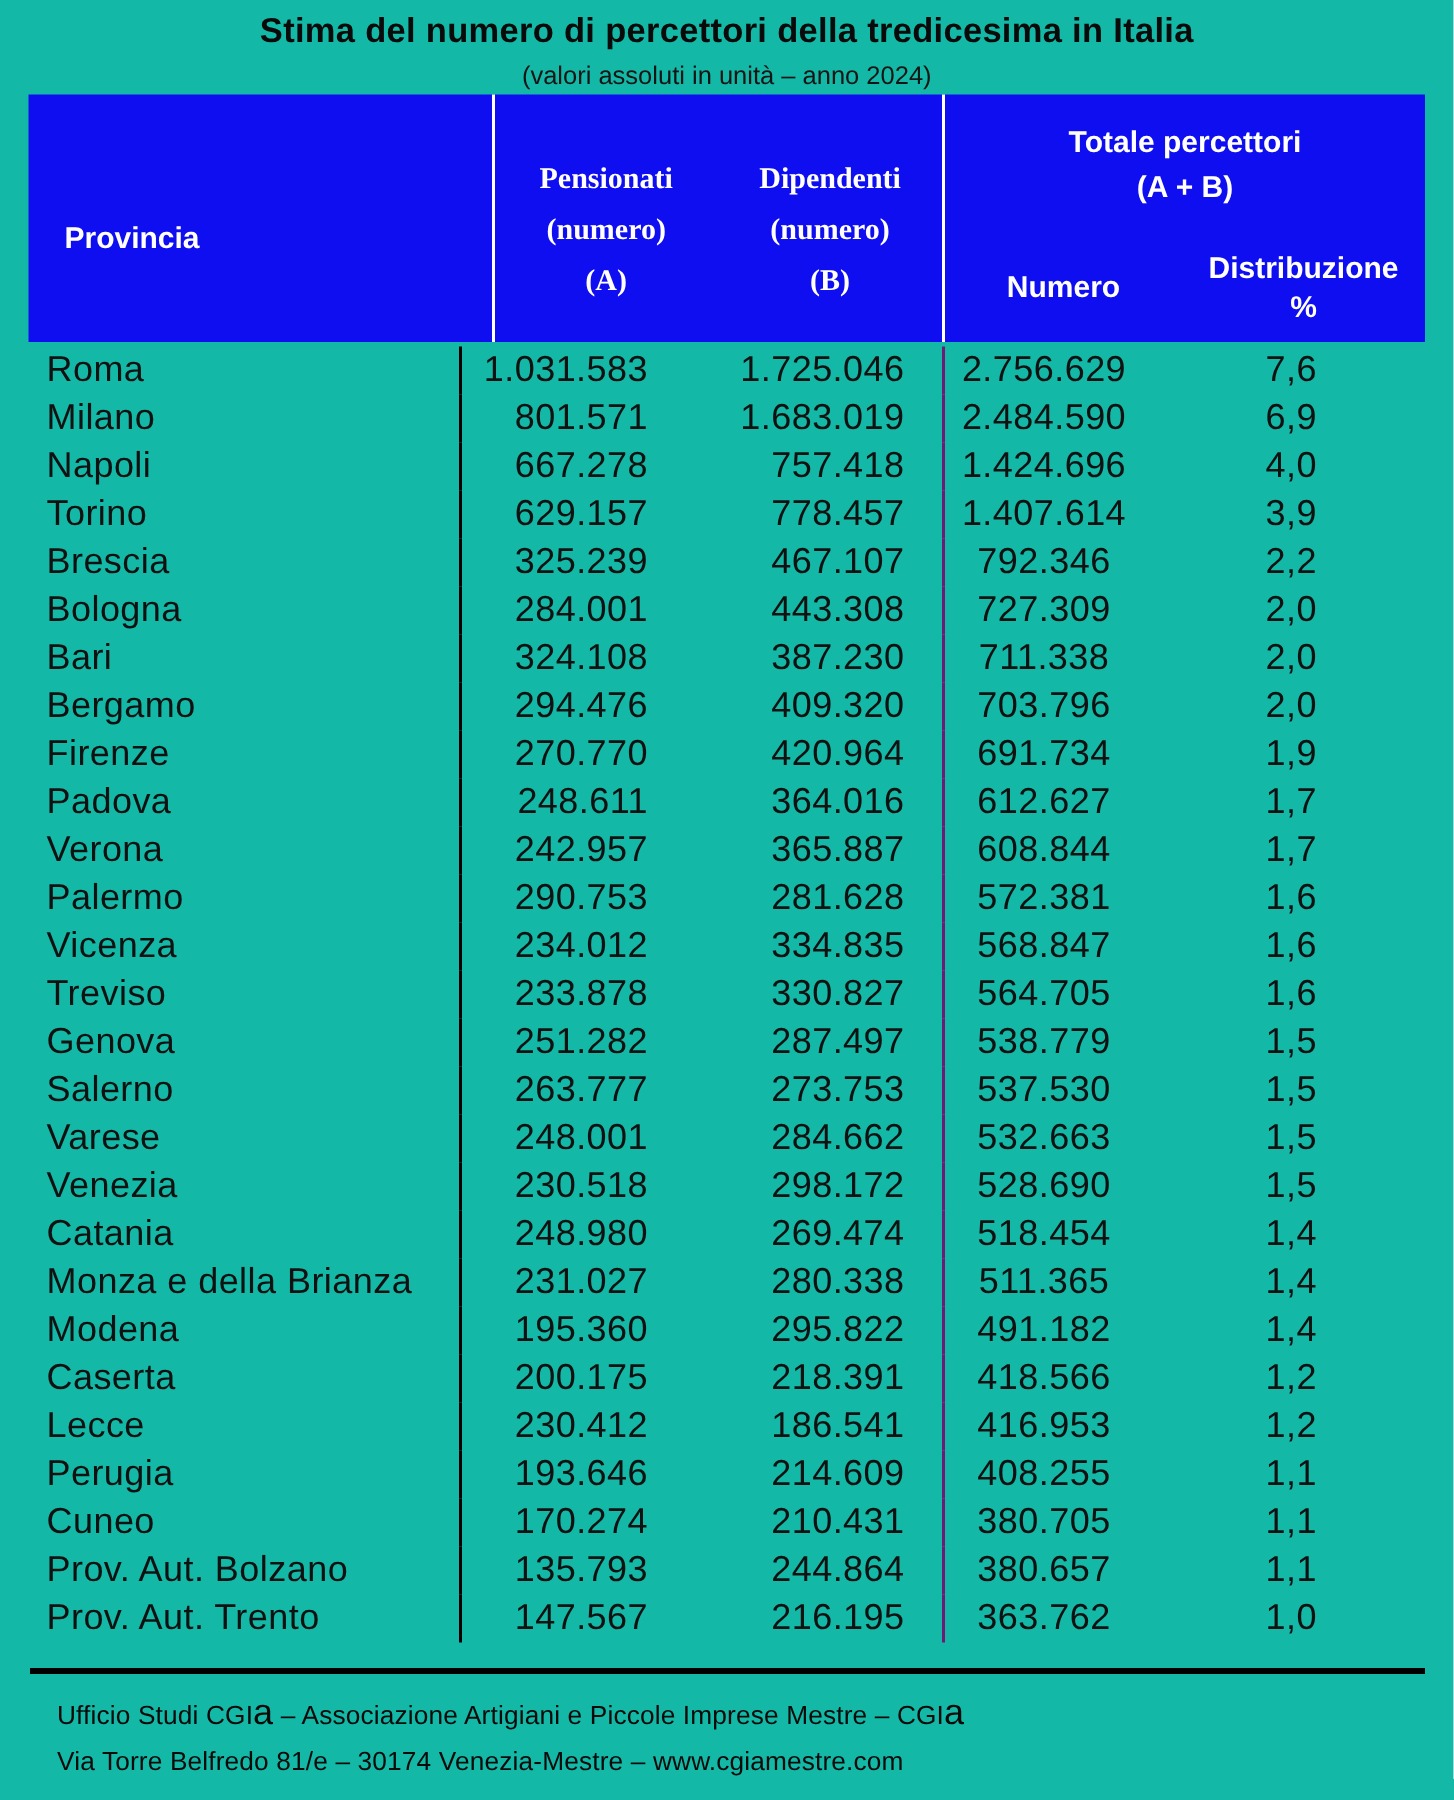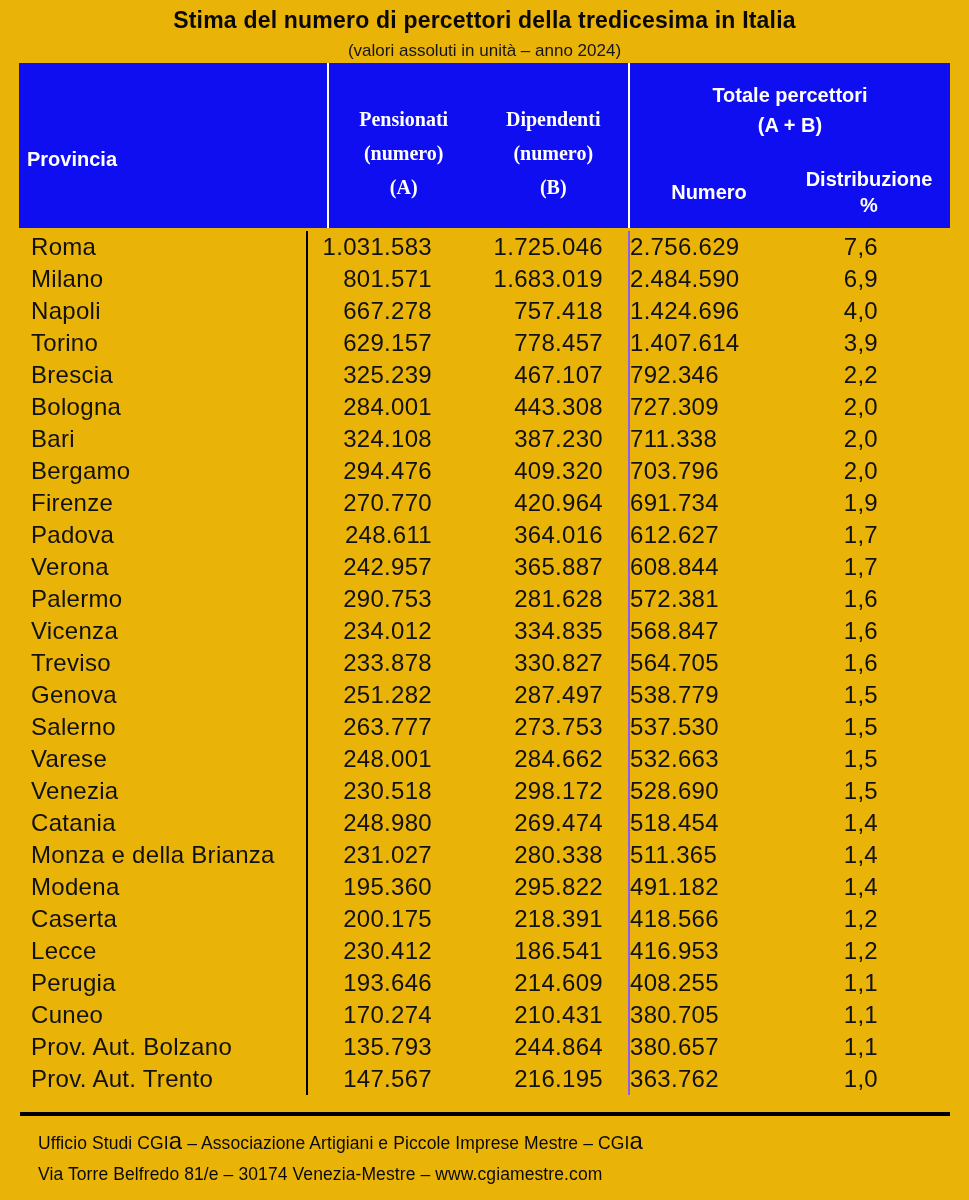--- a/index.html
+++ b/index.html
@@ -1,21 +1,21 @@
 <!DOCTYPE html>
 <html><head>
 <meta charset="utf-8">
 <style>
   * { margin: 0; padding: 0; box-sizing: border-box; }
   html, body { background: #ffffff; }
   .page {
     position: relative;
     width: 969px;
     height: 1200px;
-    background: #eab308;
+    background: #14b8a6;
     font-family: "Liberation Sans", sans-serif;
     color: #111111;
     overflow: hidden;
   }
   .title {
     padding-top: 7px;
     text-align: center;
     font-size: 23px;
     font-weight: bold;
     letter-spacing: 0.2px;
@@ -39,21 +39,21 @@
     height: 165px;
     background: #0e0ef0;
     color: #ffffff;
     font-weight: bold;
     font-size: 20px;
   }
   .h-prov {
     width: 329px;
     display: flex;
     align-items: center;
-    padding-left: 8px;
+    padding-left: 24px;
     padding-top: 28px;
   }
   .h-group-ab {
     width: 322px;
     border-left: 2px solid #ffffff;
     display: flex;
   }
   .h-pens, .h-dip {
     flex: 1;
     display: flex;
@@ -104,21 +104,21 @@
   }
   .cell {
     height: 32px;
     line-height: 32px;
     white-space: nowrap;
     overflow: hidden;
   }
   .c-prov { width: 287px; padding-left: 12px; }
   .c-pens { width: 163px; border-left: 2px solid #000000; text-align: right; padding-right: 37px; }
   .c-dip  { width: 159px; text-align: right; padding-right: 25px; }
-  .c-num  { width: 164px; border-left: 2px solid #8b5cf6; text-align: left; padding-right: 30px; }
+  .c-num  { width: 164px; border-left: 2px solid #701a75; text-align: center; padding-right: 30px; }
   .c-dist { width: 158px; text-align: right; padding-right: 72px; }
   
   .footer-rule {
     position: absolute;
     left: 20px;
     top: 1112px;
     width: 930px;
     height: 4px;
     background: #000000;
   }

